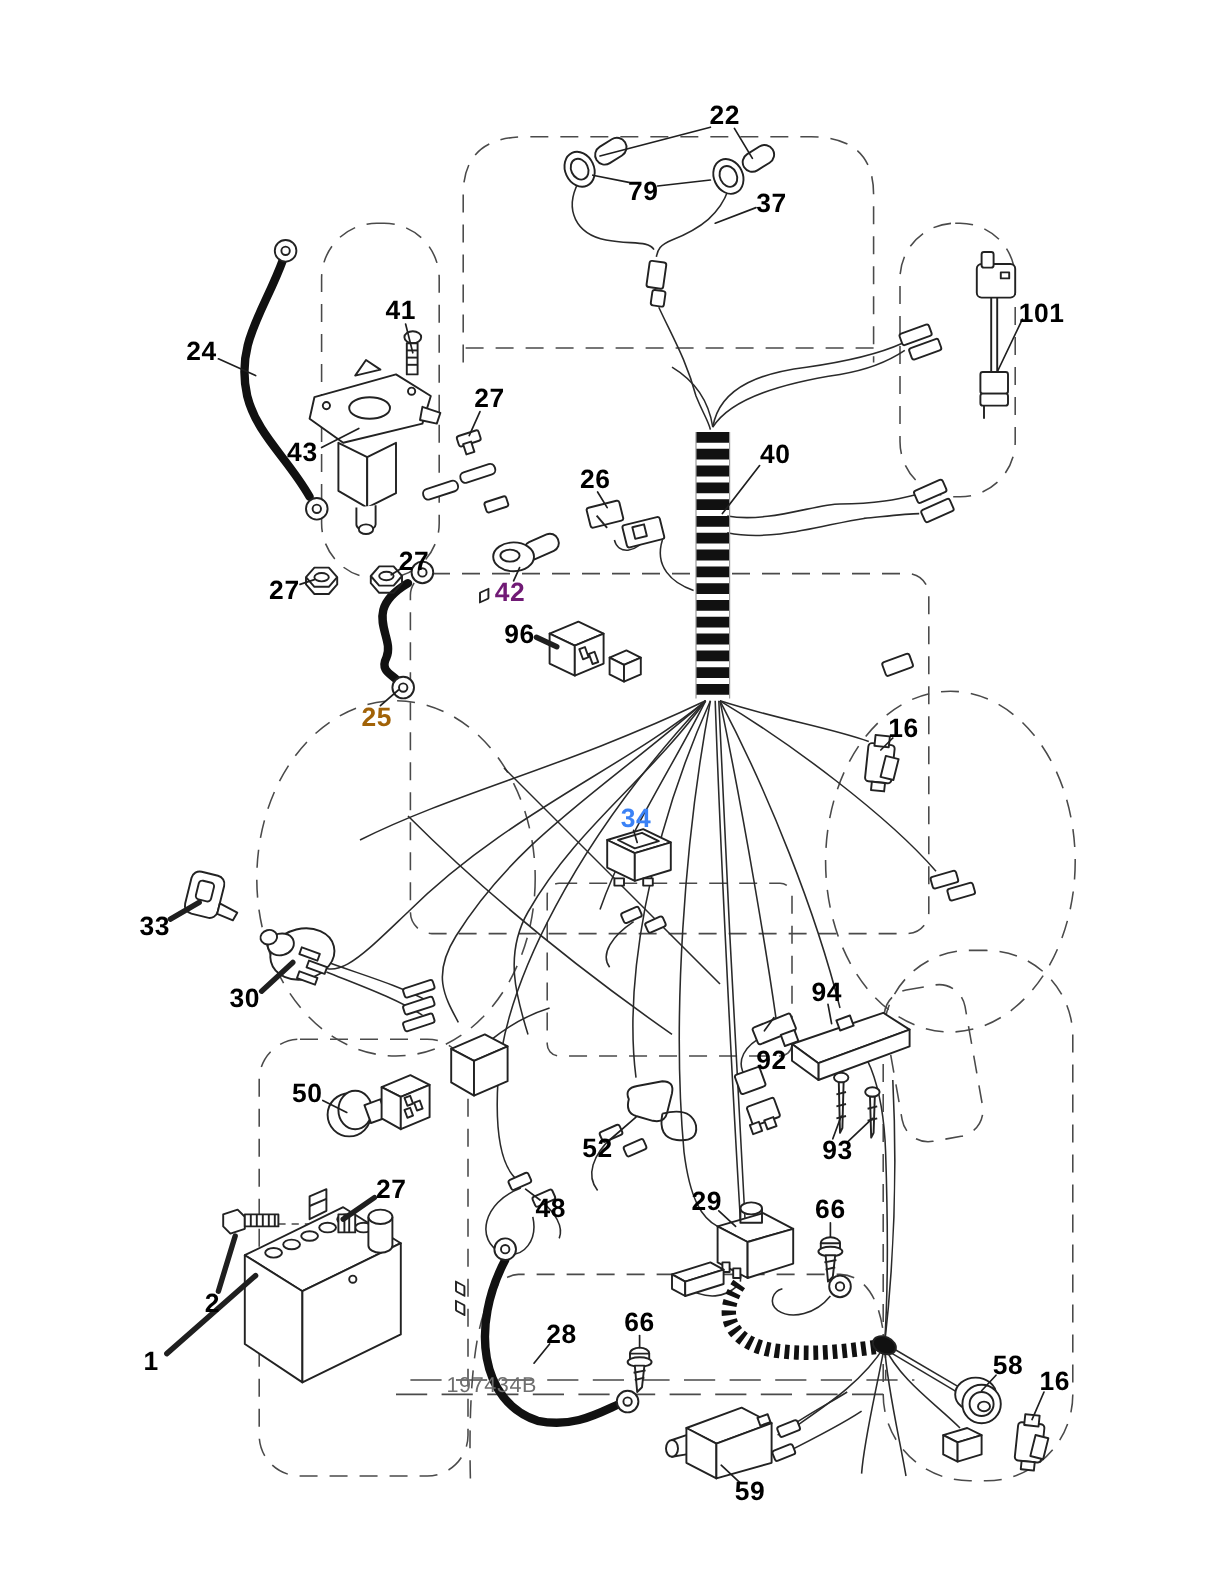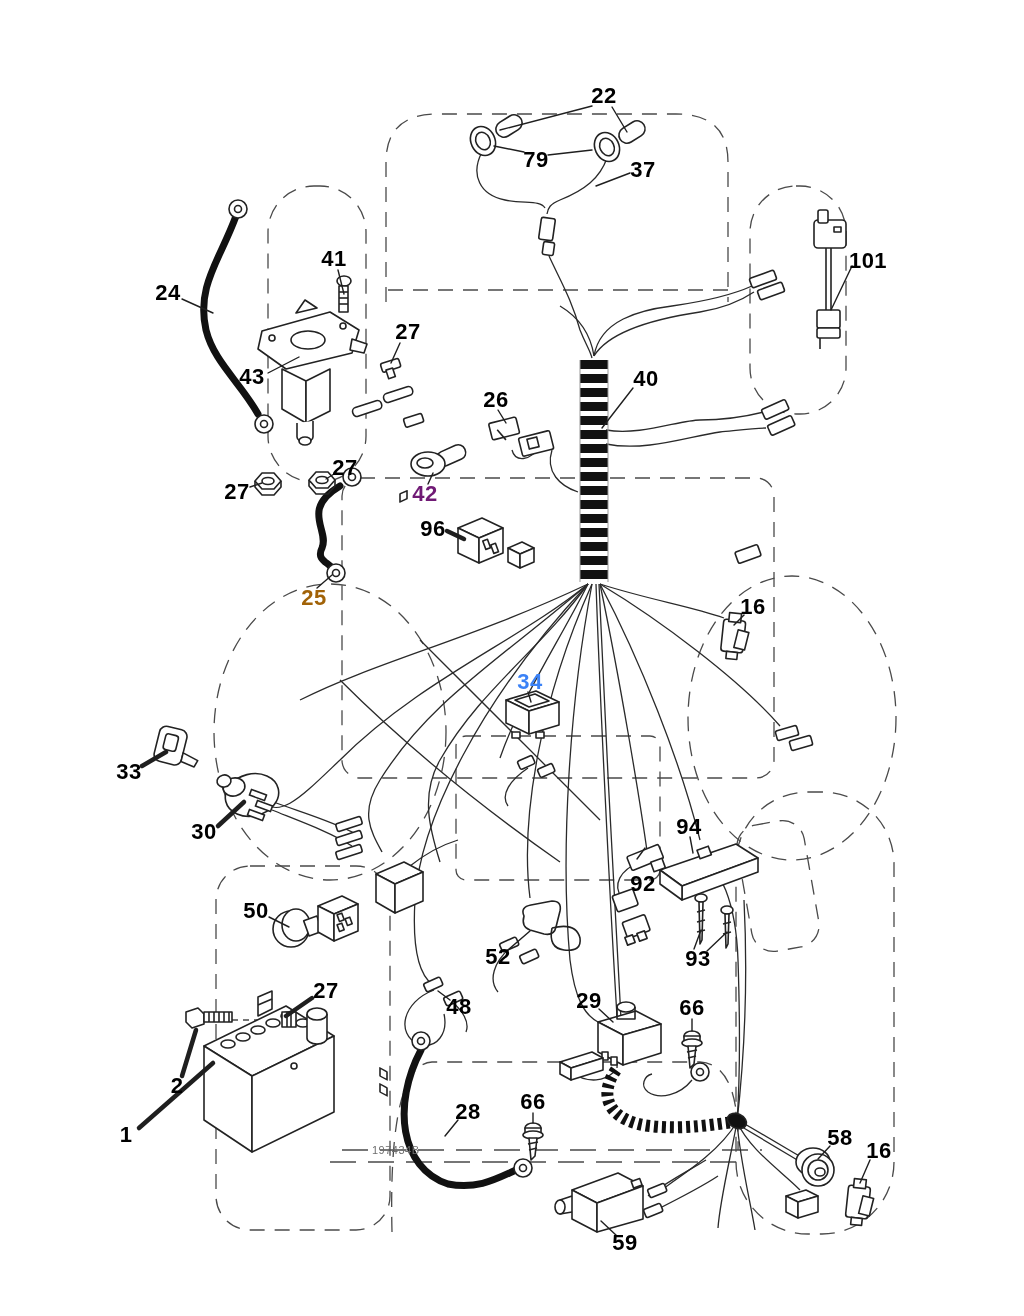--- a/index.html
+++ b/index.html
@@ -9,21 +9,21 @@
   }
   #art{position:absolute;left:0;top:0;}
   .callout{
     position:absolute;transform:translate(-50%,-50%);
     font-family:"Liberation Sans", sans-serif;
     font-size:22px;font-weight:700;color:#000;line-height:1;
     letter-spacing:.5px;white-space:nowrap;user-select:none;
   }
   #drawing-number{
     position:absolute;left:372px;top:1144px;
-    font-size:11px;color:#6e6e6e;letter-spacing:.5px;
+    font-size:18px;color:#6e6e6e;letter-spacing:.5px;
   }
 </style>
 </head>
 <body>
 
 <div id="stage">
 
 <svg id="art" width="1024" height="1316" viewBox="0 0 1024 1316" xmlns="http://www.w3.org/2000/svg">
 
   <g stroke="#4a4a4a" fill="none" stroke-width="1.3" stroke-dasharray="15 10">

